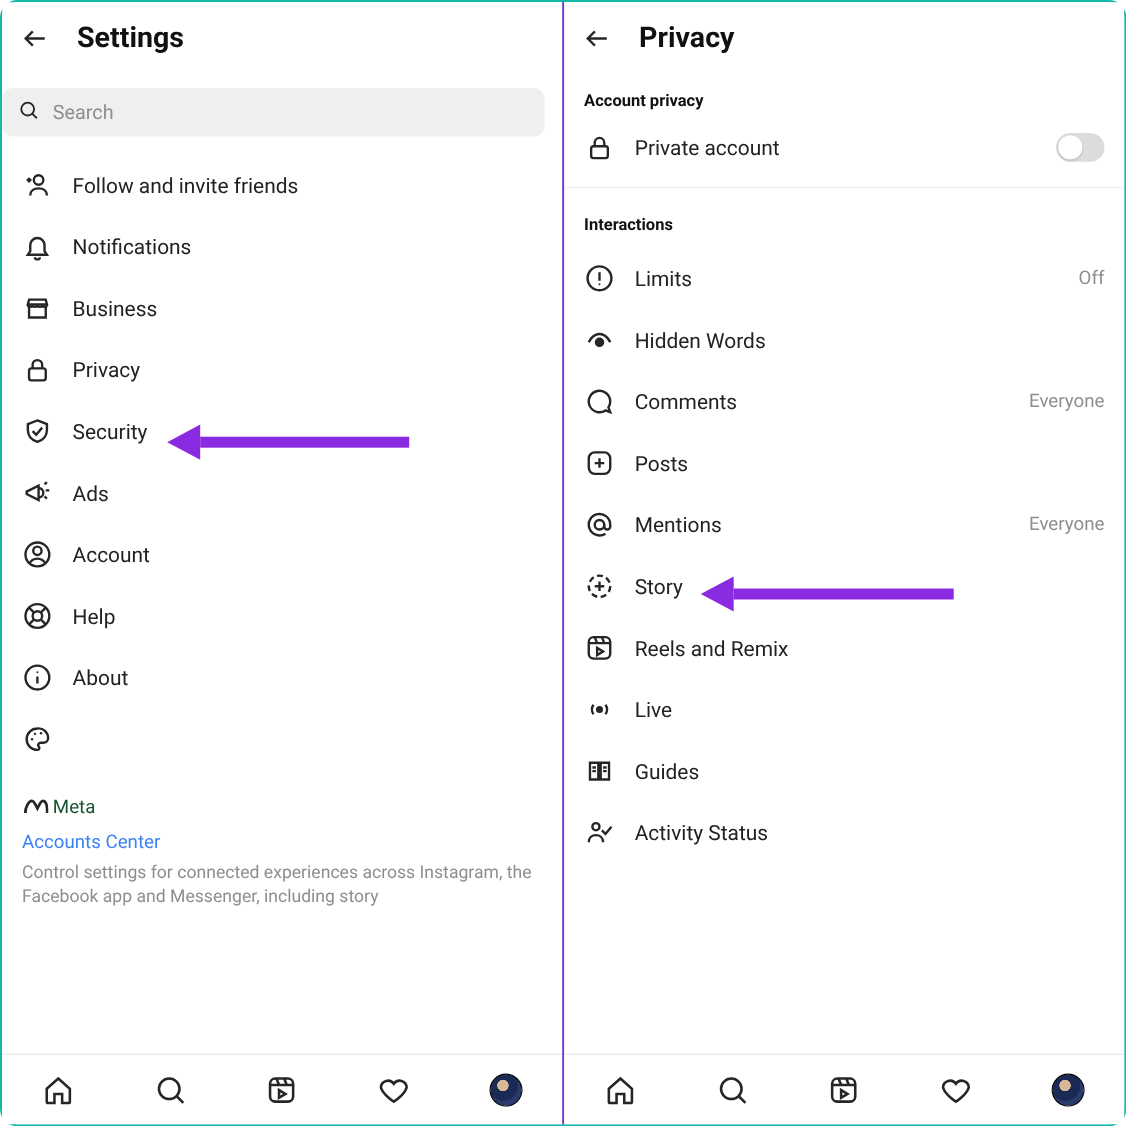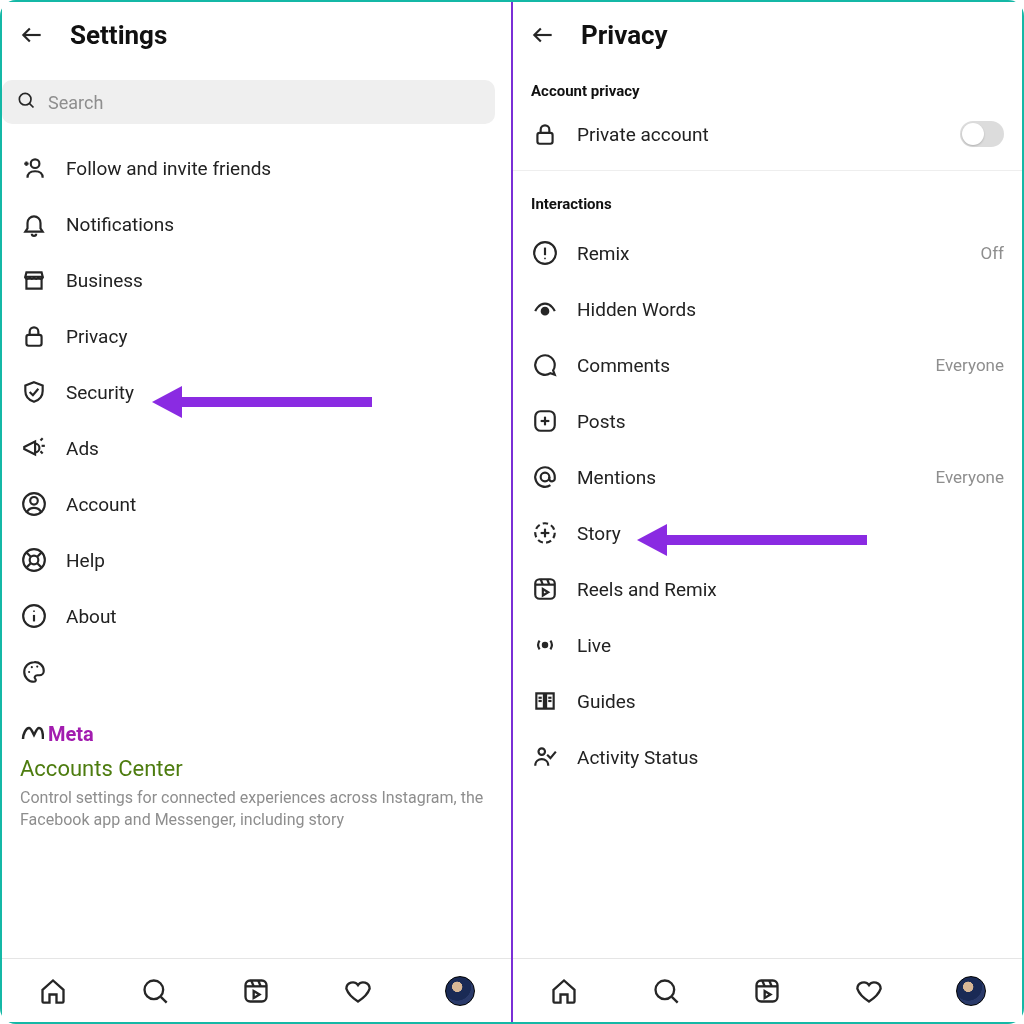--- a/index.html
+++ b/index.html
@@ -76,28 +76,28 @@
     color:#111;
     padding: 24px 18px 6px 18px;
   }
   .subsection-sep {
     height:1px; background:#eee; margin: 8px 0 0 0;
   }
   .meta-block {
     padding: 22px 18px 0 18px;
   }
   .meta-logo {
-    color:#a21caf;
-    font-weight:700;
-    font-size:20px;
+    color:#14532d;
+    font-weight:400;
+    font-size:17px;
     display:flex;align-items:center;gap:4px;
   }
   .accounts-center {
-    color:#4d7c0f;
-    font-size:22px;
+    color:#3b82f6;
+    font-size:17px;
     padding: 10px 0 6px 0;
   }
   .meta-desc {
     color:#8e8e8e;
     font-size:16px;
     line-height:1.35;
     padding-bottom: 6px;
   }
   .bottom-nav {
     position:absolute;
@@ -349,21 +349,21 @@
     <div class="list">
       <div class="row">
         <span class="icon">
             <svg width="26" height="26" viewBox="0 0 24 24" fill="none" stroke-width="2">
               <circle cx="12" cy="12" r="10"></circle>
               <line x1="12" y1="7" x2="12" y2="14"></line>
               <secondcircle></secondcircle>
               <circle cx="12" cy="17" r="0.8" fill="#262626" stroke="none"></circle>
             </svg>
           </span>
-        <span class="label">Remix</span>
+        <span class="label">Limits</span>
         <span class="trail">Off</span>
       </div>
       <div class="row">
         <span class="icon">
             <svg width="26" height="26" viewBox="0 0 24 24" fill="none" stroke-width="2">
               <path d="M3 14s3-7 9-7 9 7 9 7"></path>
               <circle cx="12" cy="14" r="3" fill="#262626"></circle>
             </svg>
           </span>
         <span class="label">Hidden Words</span>

